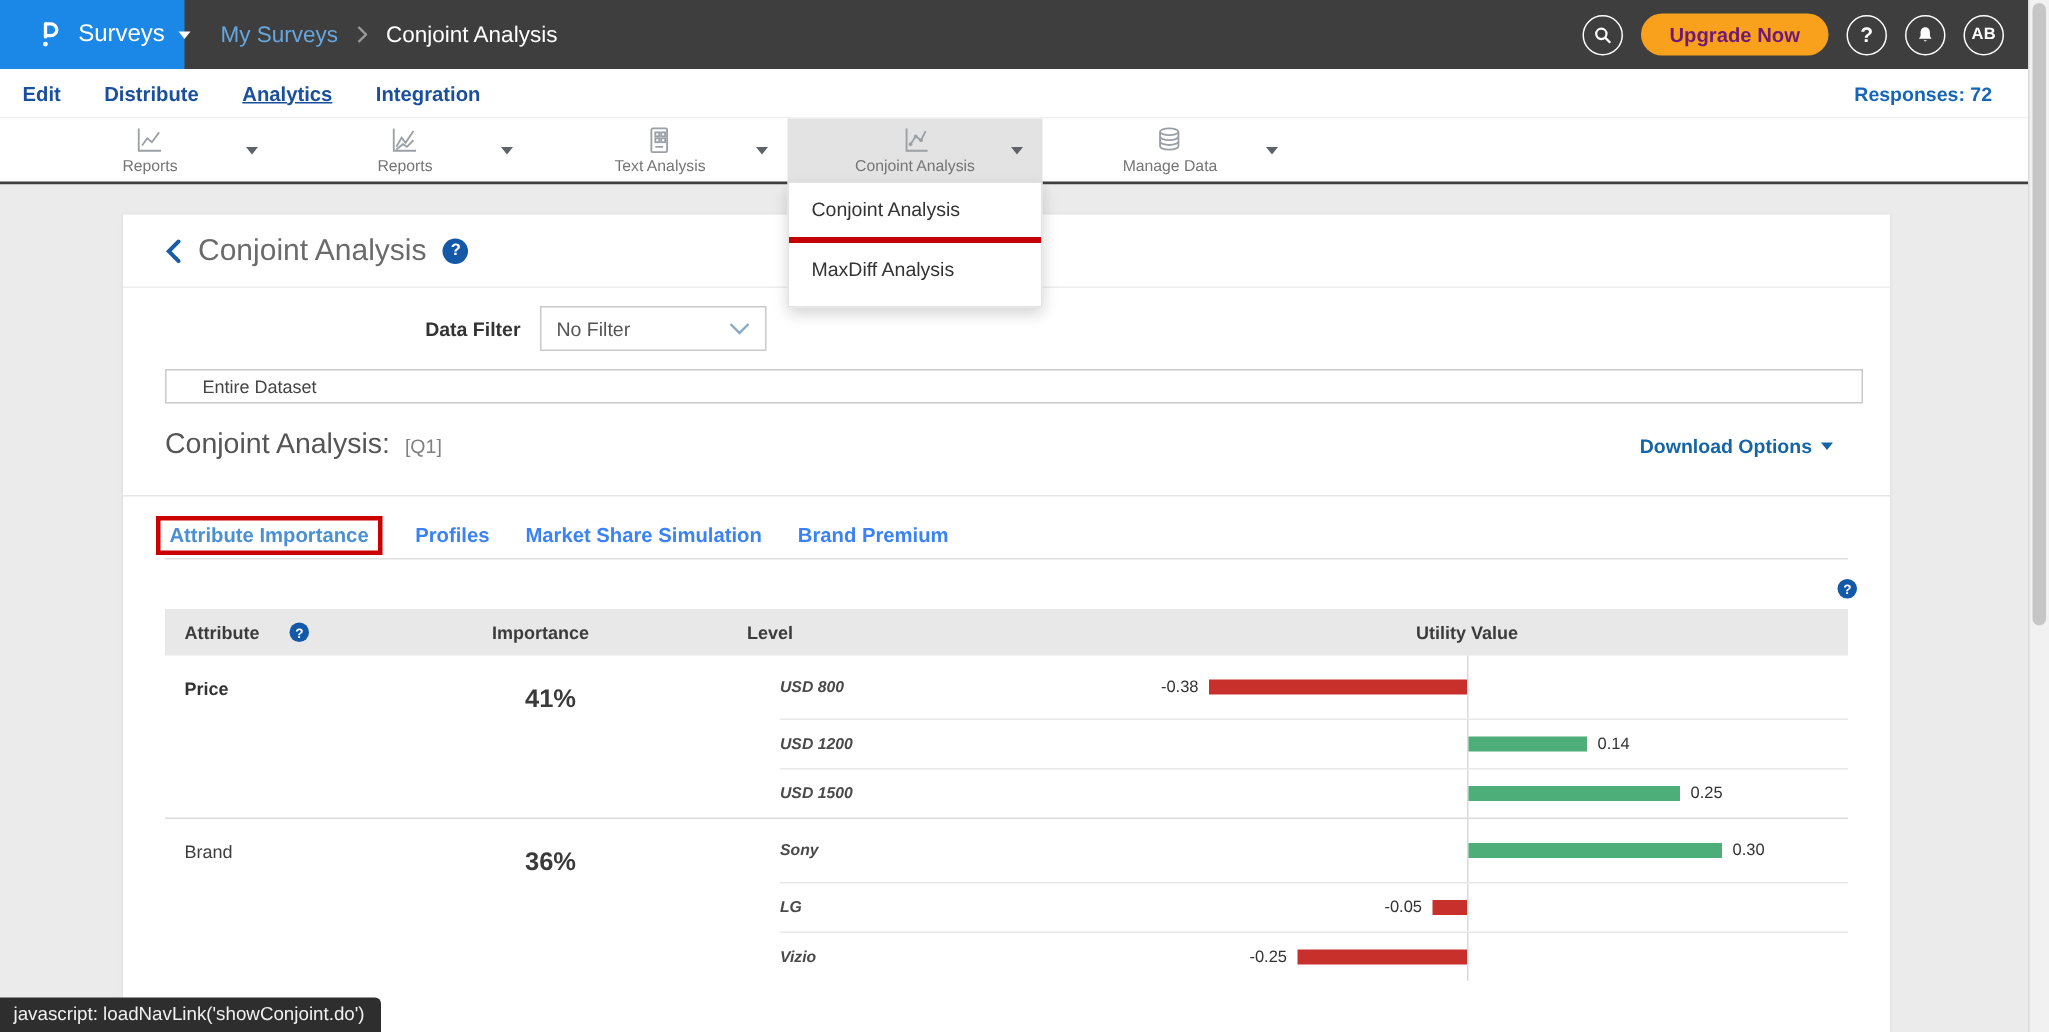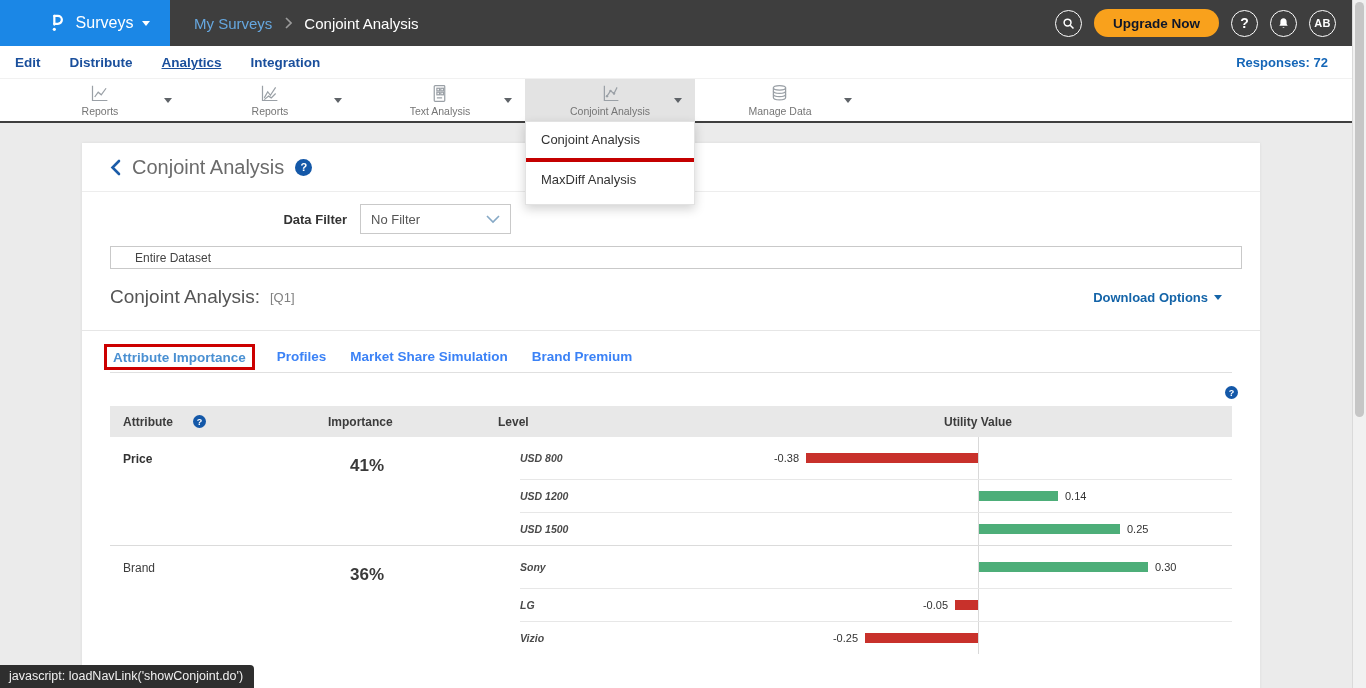--- a/index.html
+++ b/index.html
@@ -1,31 +1,31 @@
 <!DOCTYPE html>
 <html><head>
 <meta charset="utf-8">
 <style>
   * { margin:0; padding:0; box-sizing:border-box; }
   html,body { width:1366px; height:688px; overflow:hidden; font-family:"Liberation Sans",sans-serif; background:#EBEBEB; }
   body { position:relative; }
 
   
   .topbar { position:absolute; top:0; left:0; right:0; height:46px; background:#3E3E3E; display:flex; align-items:center; z-index:10; }
-  .logo-block { width:170px; height:46px; background:#1B87E6; display:flex; align-items:center; justify-content:center; gap:9px; cursor:pointer;padding-left:28px; }
+  .logo-block { width:123px; height:46px; background:#1B87E6; display:flex; align-items:center; justify-content:center; gap:9px; cursor:pointer;padding-left:28px; }
   .logo-text { color:#fff; font-size:16px; }
   .caret { width:0; height:0; border-left:4px solid transparent; border-right:4px solid transparent; border-top:5px solid #fff; }
   .breadcrumb { display:flex; align-items:center; gap:12px; margin-left:24px; font-size:15px; }
   .bc-parent { color:#66A7DF; text-decoration:none; cursor:pointer; }
   .bc-current { color:#fff; }
   .topbar-right { margin-left:auto; display:flex; align-items:center; gap:12px; padding-right:30px; }
   .circle-btn { width:27px; height:27px; border:1.5px solid #fff; border-radius:50%; display:flex; align-items:center; justify-content:center; color:#fff; cursor:pointer; background:transparent; font-family:inherit; }
   .avatar { font-size:11px; font-weight:bold; letter-spacing:.3px; }
   .qmark { font-size:14px; font-weight:bold; }
-  .upgrade-btn { background:#F9A11C; color:#0f172a; font-weight:bold; font-size:13.5px; height:28px; padding:0 19px; border-radius:15px; border:none; cursor:pointer; font-family:inherit; }
+  .upgrade-btn { background:#F9A11C; color:#701a75; font-weight:bold; font-size:13.5px; height:28px; padding:0 19px; border-radius:15px; border:none; cursor:pointer; font-family:inherit; }
 
   
   .subnav { position:absolute; top:46px; left:0; right:14px; height:33px; background:#fff; display:flex; align-items:center; padding-left:15px; gap:29px; border-bottom:1px solid #F1F1F1; }
   .subnav a { font-size:13.5px; font-weight:bold; color:#1A4F9C; text-decoration:none; cursor:pointer; }
   .subnav a.active { text-decoration:underline; }
   .responses { margin-left:auto; padding-right:24px; font-size:13px; font-weight:bold; color:#1566B7; }
 
   
   .toolbar { position:absolute; top:79px; left:0; right:14px; height:44px; background:#fff; border-bottom:2px solid #3F3F3F; display:flex; padding-left:15px; }
   .tool-cell { width:170px; height:42px; position:relative; display:flex; align-items:center; justify-content:center; cursor:pointer; }

